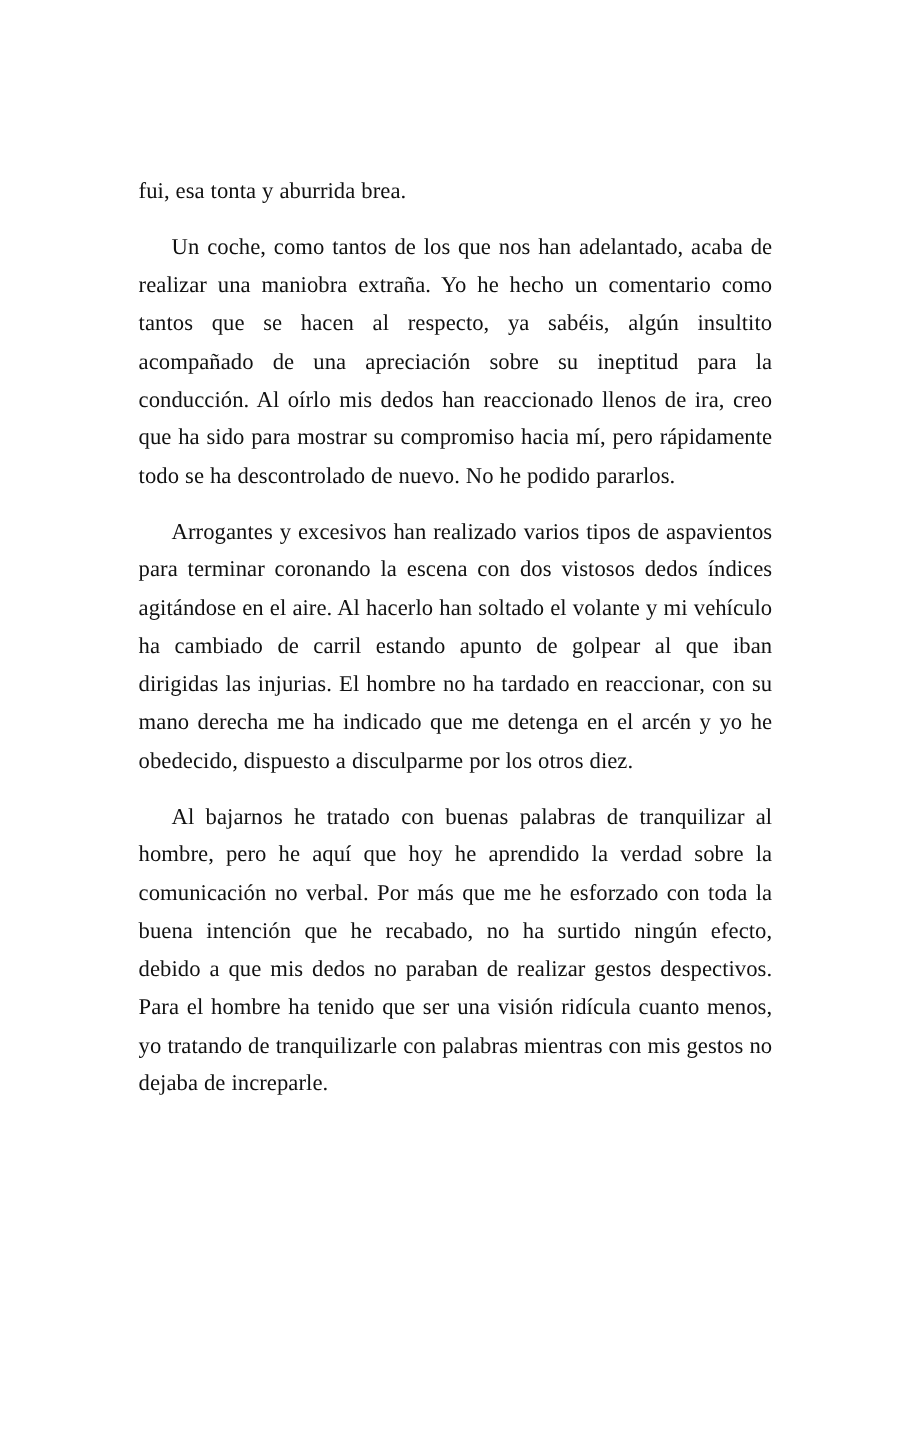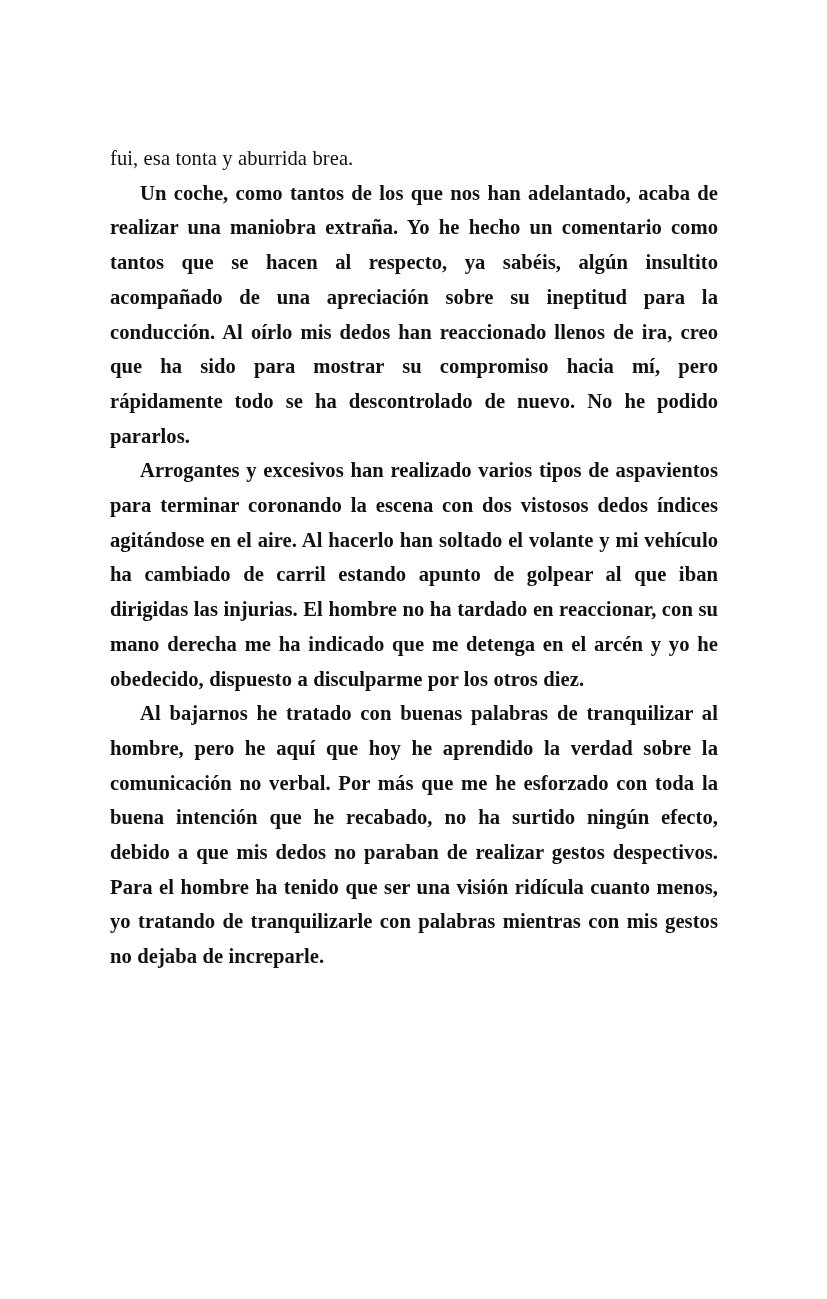--- a/index.html
+++ b/index.html
@@ -30,29 +30,28 @@
     width: 608px;
     text-align: justify;
     text-justify: inter-word;
     font-size: 20.6px;
     line-height: 34.7px;
     letter-spacing: 0.05px;
     word-spacing: 0.2px;
     color: #111111;
   }
   .para {
-    margin: 0;
+    margin: 16px;
     padding: 0;
     text-align: justify;
     text-align-last: left;
     hyphens: none;
   }
   .para.indent {
     text-indent: 30px;
-    font-weight: bold;
   }
   .para.first {
     text-indent: 0;
   }
 </style>
 </head>
 <body>
 
 <div class="page">
   <div class="text-block">

